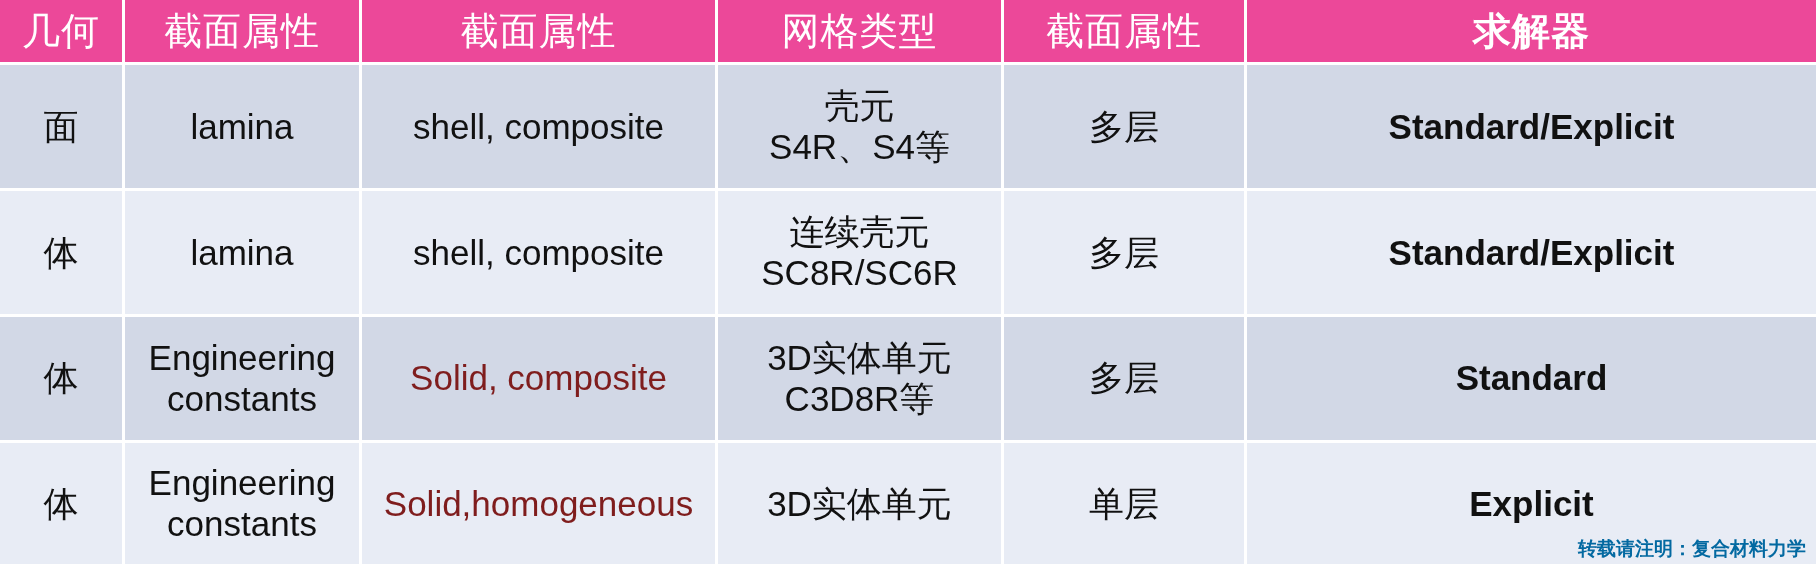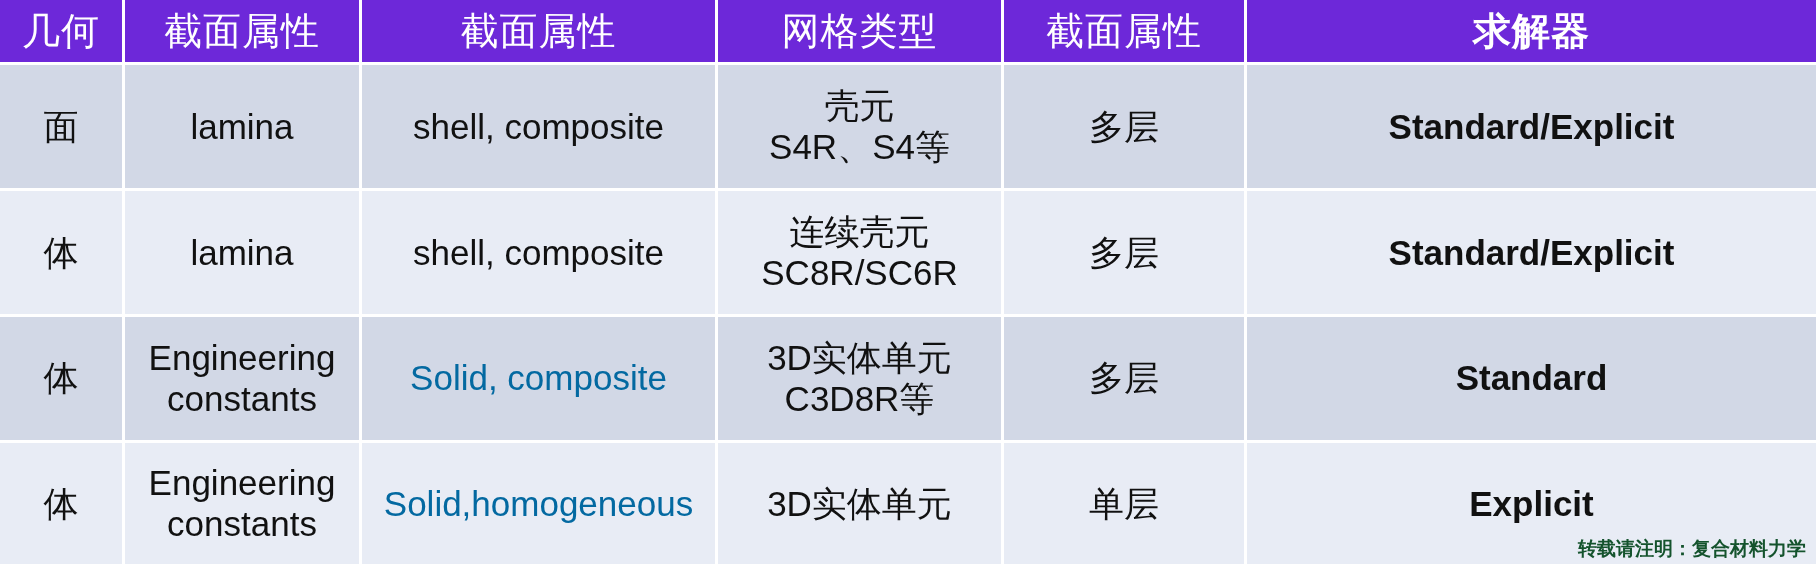--- a/index.html
+++ b/index.html
@@ -34,48 +34,48 @@
     vertical-align: middle;
     border-right: 3px solid #ffffff;
     border-bottom: 3px solid #ffffff;
     line-height: 1.18;
     word-break: break-word;
   }
   .tbl th:last-child, .tbl td:last-child { border-right: none; font-weight: bold; }
   .tbl tr:last-child td { border-bottom: none; }
 
   thead th {
-    background: #6d28d9;
+    background: #ec4899;
     color: #ffffff;
     font-size: 38px;
     font-weight: normal;
     height: 62px;
     letter-spacing: 1px;
   }
   tbody td {
     font-size: 35px;
     color: #111111;
     font-weight: normal;
   }
   tr.band-dark td { background: #D2D8E6; }
   tr.band-light td { background: #E8ECF5; }
 
-  td.cyan { color: #0369a1; }
+  td.cyan { color: #7f1d1d; }
 
   .cell-lines { display: block; text-align: center; }
   .cell-lines .ln { display: block; }
 
   .solver-cell {
     position: relative;
   }
   .watermark {
     position: absolute;
     right: 10px;
     bottom: 4px;
-    color: #14532d;
+    color: #0369a1;
     font-size: 19px;
     white-space: nowrap;
     letter-spacing: 0px;
   }
 
   
   col.c0 { width: 125px; }
   col.c1 { width: 237px; }
   col.c2 { width: 356px; }
   col.c3 { width: 286px; }

